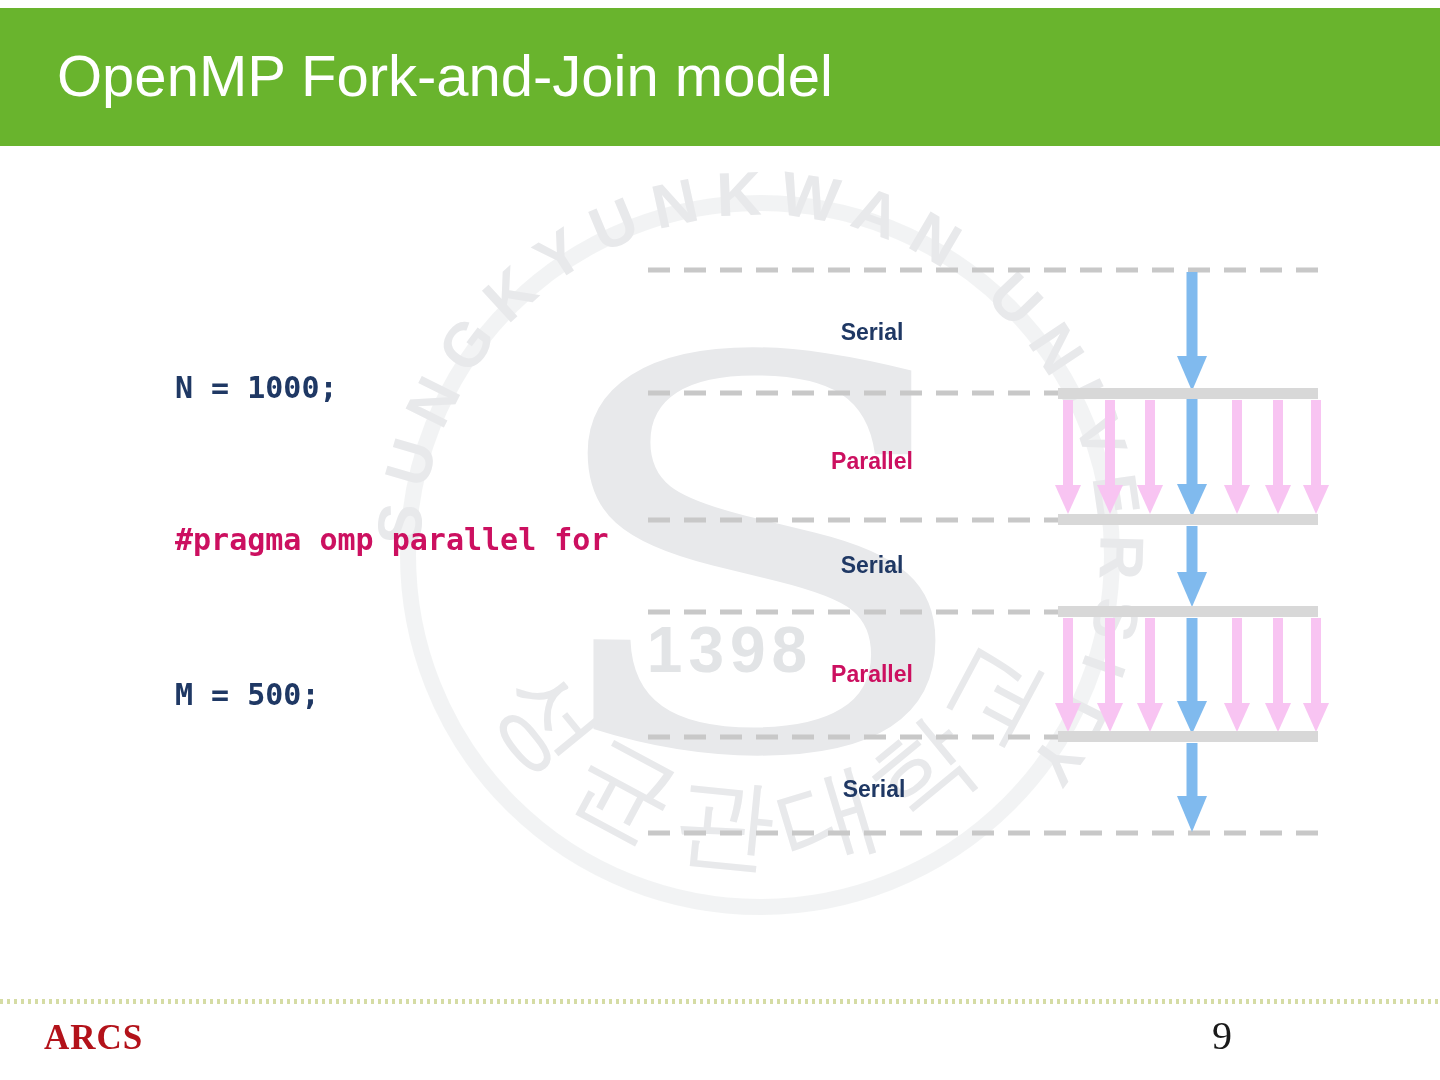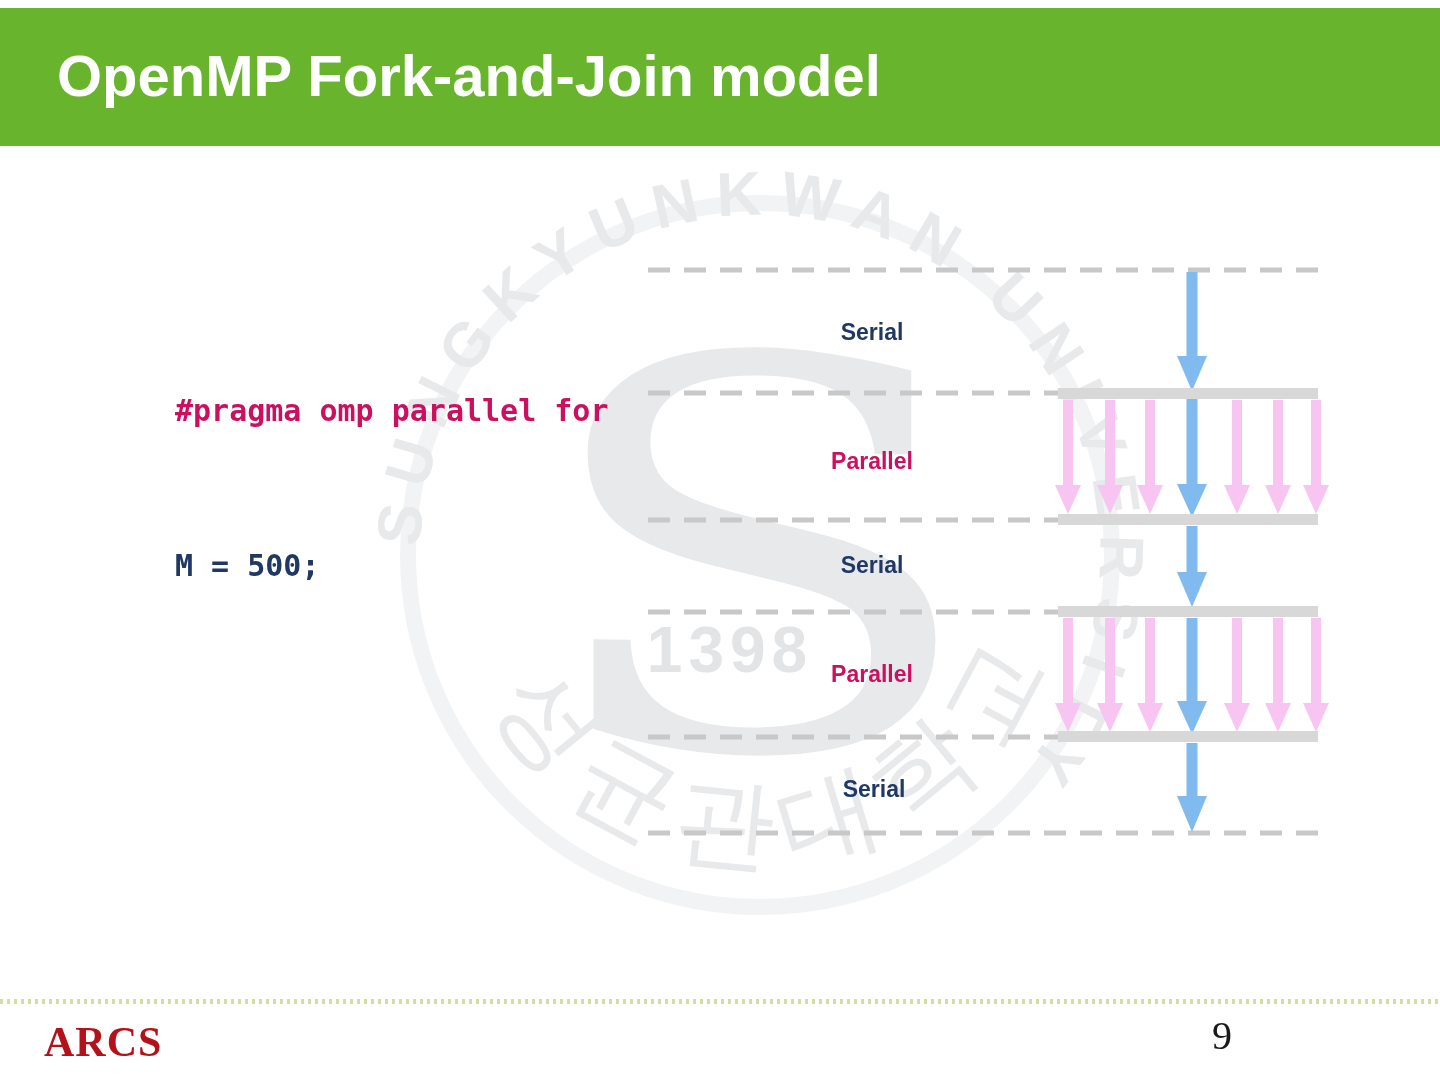--- a/index.html
+++ b/index.html
@@ -7,21 +7,21 @@
     width:1440px;height:1080px;position:relative;overflow:hidden;
     background:#ffffff;font-family:"Liberation Sans",sans-serif;
   }
   
   .header-bar{
     position:absolute;left:0;top:8px;width:1440px;height:138px;
     background:var(--header-green,#69B42D);z-index:3;
   }
   .slide-title{
     margin:0;padding-left:57px;line-height:136px;
-    font-size:58px;font-weight:bold;color:#ffffff;letter-spacing:0;
+    font-size:58px;font-weight:normal;color:#ffffff;letter-spacing:0;
     font-family:"Liberation Sans",sans-serif;white-space:nowrap;
   }
   
   .watermark{position:absolute;left:0;top:0;z-index:0;}
   .wm-ring{fill:none;stroke:var(--watermark-gray,#E8E9EB);stroke-width:16;opacity:.55;}
   .wm-arc{font-family:"Liberation Sans",sans-serif;font-weight:bold;font-size:62px;
           letter-spacing:16px;fill:var(--watermark-gray,#E8E9EB);}
   .wm-s{font-family:"DejaVu Serif",serif;font-size:540px;fill:var(--watermark-gray,#E8E9EB);}
   .wm-year{font-family:"Liberation Sans",sans-serif;font-weight:bold;font-size:64px;
            letter-spacing:6px;fill:#E2E4E6;}
@@ -51,21 +51,21 @@
   }
   .sec-serial{color:var(--navy,#1F3864);}
   .sec-parallel{color:var(--pink,#CC1060);}
   
   .footer-divider{
     position:absolute;left:0;top:999px;width:1440px;height:5px;z-index:3;
     background:repeating-linear-gradient(to right,var(--footer-dot,#D5DCA4) 0 3px,transparent 3px 7px);
   }
   .footer-logo{
     position:absolute;left:44px;top:1018px;z-index:3;
-    font-family:"Liberation Serif",serif;font-weight:bold;font-size:42px;
+    font-family:"Liberation Serif",serif;font-weight:bold;font-size:35px;
     letter-spacing:1px;color:var(--footer-red,#B3121A);
   }
   .page-number{
     position:absolute;left:1212px;top:1012px;z-index:3;
     font-family:"Liberation Serif",serif;font-size:40px;color:var(--page-black,#1A1A1A);
   }
 </style>
 </head>
 <body>
 
@@ -83,20 +83,21 @@
   <text class="wm-kr">
     <textPath href="#wmBottom" startOffset="0">성균관대학교</textPath>
   </text>
 </svg>
 
 <div class="header-bar">
   <h1 class="slide-title">OpenMP Fork-and-Join model</h1>
 </div>
 
 <div class="code-block">
+  <div class="code-line tone-navy">N = 1000;</div>
   <div class="code-line tone-pink m23">#pragma omp parallel for</div>
   <div class="code-line tone-navy m26">M = 500;</div>
   
   
   
   
 </div>
 
 <svg class="diagram-svg" width="1440" height="1080" viewBox="0 0 1440 1080">
 

